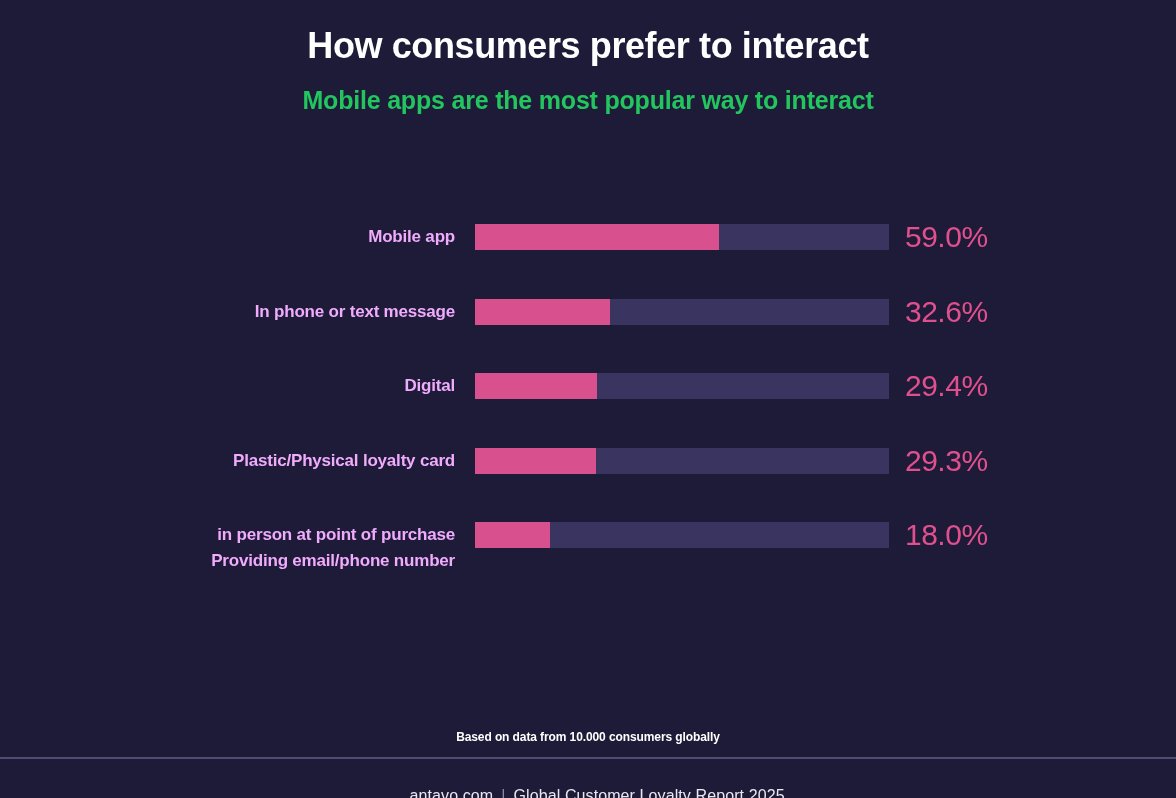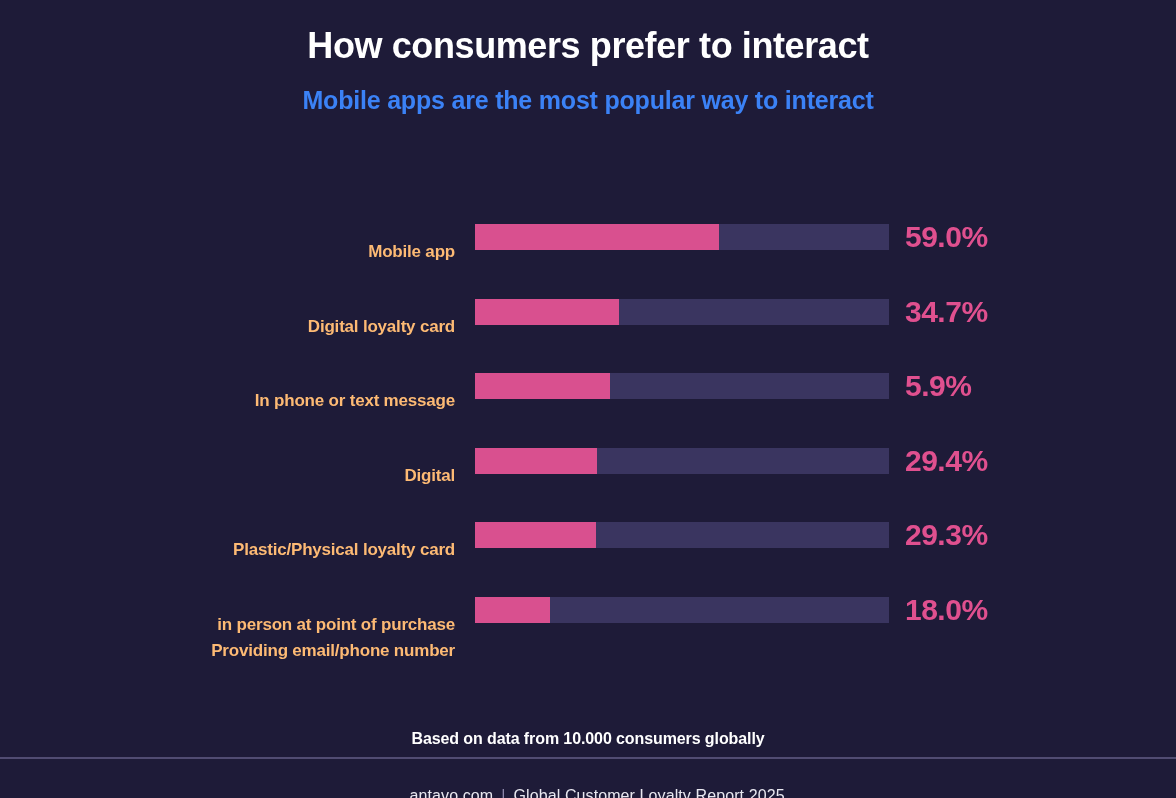--- a/index.html
+++ b/index.html
@@ -38,45 +38,45 @@
     font-weight: bold;
     line-height: 1.32;
     letter-spacing: -0.4px;
     margin: 0 auto;
     width: 760px;
   }
   .title-line {
     display: block;
   }
   .subtitle {
-    color: #3b82f6;
+    color: #22c55e;
     font-size: 25px;
     font-weight: bold;
     letter-spacing: -0.2px;
     margin-top: 16px;
   }
 
   
   .chart {
     position: absolute;
     top: 224px;
     left: 0;
     width: 1176px;
   }
   .row {
     position: relative;
     height: 74.6px;
   }
   .row-label {
     position: absolute;
     left: 0;
-    top: 15px;
+    top: 0;
     width: 455px;
     text-align: right;
-    color: #fdba74;
+    color: #f0abfc;
     font-size: 17px;
     font-weight: bold;
     line-height: 26px;
     letter-spacing: -0.2px;
   }
   .row-label .lbl-line {
     display: block;
   }
   .track {
     position: absolute;
@@ -92,34 +92,34 @@
     top: 0;
     height: 26px;
     background: #d9508f;
   }
   .row-value {
     position: absolute;
     left: 905px;
     top: -5px;
     color: #e0508f;
     font-size: 30px;
-    font-weight: bold;
+    font-weight: normal;
     letter-spacing: -0.5px;
     line-height: 36px;
   }
 
   
   .note {
     position: absolute;
     top: 730px;
     left: 0;
     width: 1176px;
     text-align: center;
     color: #ffffff;
-    font-size: 16px;
+    font-size: 12px;
     font-weight: bold;
     letter-spacing: -0.1px;
   }
   .divider {
     position: absolute;
     top: 757px;
     left: 0;
     width: 1176px;
     height: 2px;
     background: #514c72;
@@ -161,38 +161,29 @@
     <div class="row">
       <div class="row-label">
         <span class="lbl-line">Mobile app</span>
       </div>
       <div class="track">
         <div class="fill" style="width:59%;"></div>
       </div>
       <div class="row-value">59.0%</div>
     </div>
 
-    <div class="row">
-      <div class="row-label">
-        <span class="lbl-line">Digital loyalty card</span>
-      </div>
-      <div class="track">
-        <div class="fill" style="width:34.7%;"></div>
-      </div>
-      <div class="row-value">34.7%</div>
-    </div>
 
     <div class="row">
       <div class="row-label">
         <span class="lbl-line">In phone or text message</span>
       </div>
       <div class="track">
         <div class="fill" style="width:32.6%;"></div>
       </div>
-      <div class="row-value">5.9%</div>
+      <div class="row-value">32.6%</div>
     </div>
 
     <div class="row">
       <div class="row-label">
         <span class="lbl-line">Digital</span>
       </div>
       <div class="track">
         <div class="fill" style="width:29.4%;"></div>
       </div>
       <div class="row-value">29.4%</div>

